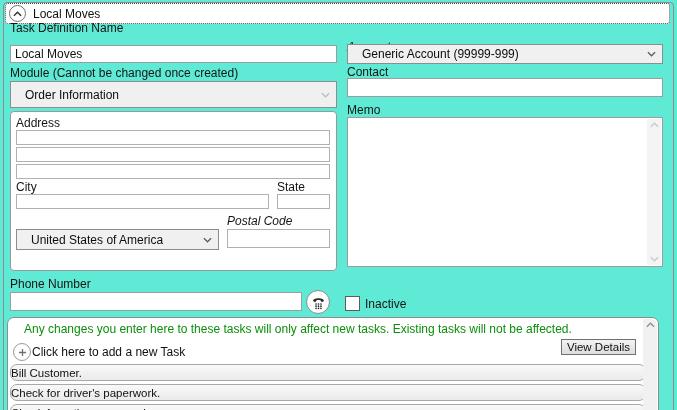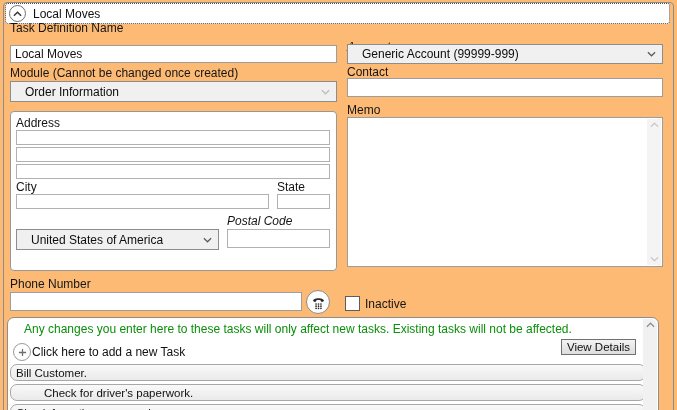--- a/index.html
+++ b/index.html
@@ -1,16 +1,16 @@
 <!DOCTYPE html>
 <html><head>
 <meta charset="utf-8">
 <style>
   html,body{margin:0;padding:0;background:#fff;}
-  #page{position:relative;width:677px;height:410px;overflow:hidden;background:#fdba74;
+  #page{position:relative;width:677px;height:410px;overflow:hidden;background:#5eead4;
         font-family:"Liberation Sans","DejaVu Sans",sans-serif;font-size:12px;color:#1a1a1a;}
   .abs{position:absolute;}
   
   .outer-frame{left:3px;top:2px;width:669px;height:420px;border:1px solid #8c8c8c;border-radius:4px;}
   .expander-header{left:5px;top:3px;width:663px;height:19px;border:1px dotted #4a4a4a;border-radius:3px;
                    display:flex;align-items:center;background:#fff;}
   .exp-circle{width:15px;height:15px;border:1px solid #707070;border-radius:50%;margin-left:3px;
               display:flex;align-items:center;justify-content:center;background:#fff;}
   .exp-title{margin-left:7px;font-size:12px;color:#111;}
   .lbl{white-space:nowrap;color:#151515;}
@@ -38,21 +38,21 @@
                 padding-top:3px;box-sizing:border-box;color:#8f8f8f;}
   .notice{position:absolute;left:16px;top:4px;right:22px;font-size:12px;white-space:nowrap;overflow:hidden;}
   .add-circle{position:absolute;left:5px;top:25px;width:16px;height:16px;border:1px solid #9a9a9a;
               border-radius:50%;display:flex;align-items:center;justify-content:center;color:#6e6e6e;background:#fff;}
   .add-label{position:absolute;left:24px;top:27px;color:#111;}
   .view-details{position:absolute;top:21px;right:22px;height:16px;border:1px solid #707070;
                 background:linear-gradient(#f3f3f3,#dddddd);font-family:inherit;font-size:11.5px;
                 color:#111;padding:0 5px;cursor:pointer;}
   .task-row{position:absolute;left:2px;width:636px;height:17px;border:1px solid #a8a8a8;border-radius:7px;
             background:linear-gradient(#f9f9f9,#eaeaea);display:flex;align-items:center;box-sizing:border-box;}
-  .task-row span{margin-left:5px;font-size:11.5px;color:#111;white-space:nowrap;}
+  .task-row span{font-size:11.5px;color:#111;white-space:nowrap;}
 </style>
 </head>
 <body>
 
 <div id="page">
 
   <div class="abs outer-frame"></div>
 
   <div class="abs expander-header">
     <span class="exp-circle">
@@ -60,21 +60,21 @@
           <polyline points="1,5 5,1 9,5" fill="none" stroke="#333" stroke-width="1.6"></polyline>
         </svg>
     </span>
     <span class="exp-title">Local Moves</span>
   </div>
 
   <div class="abs lbl" style="left:10px;top:21px;">Task Definition Name</div>
   <input class="tb" style="left: 10px; top: 45px; width: 327px; height: 18px;" value="Local Moves">
 
   <div class="abs lbl" style="left:10px;top:66px;">Module (Cannot be changed once created)</div>
-  <div class="combo" style="left:10px;top:81px;width:327px;height:21px;">
+  <div class="combo" style="left:10px;top:81px;width:327px;height:27px;">
     <span class="combo-text">Order Information</span>
     <span class="combo-chevron dim">
       <svg width="9" height="6" viewBox="0 0 10 6">
           <polyline points="1,1 5,5 9,1" fill="none" stroke="currentColor" stroke-width="1.4"></polyline>
         </svg>
     </span>
   </div>
 
   <div class="abs groupbox" style="left:10px;top:111px;width:325px;height:158px;"></div>
   <div class="abs lbl" style="left:16px;top:116px;">Address</div>
@@ -152,21 +152,21 @@
       <svg width="9" height="9" viewBox="0 0 10 10">
           <path d="M5 1 V9 M1 5 H9" stroke="#6e6e6e" stroke-width="1.4"></path>
         </svg>
     </span>
     <div class="add-label">Click here to add a new Task</div>
     <button class="view-details">View Details</button>
 
     <div class="task-row" style="top:46px;">
         <span>Bill Customer.</span>
       </div>
-    <div class="task-row" style="top:66px;padding-left:28px;">
+    <div class="task-row" style="top:66px;">
         <span>Check for driver's paperwork.</span>
       </div>
     <div class="task-row" style="top:86px;">
         <span>Check for rating paperwork.</span>
       </div>
 
     <div class="tasks-scroll">
       <svg width="9" height="6" viewBox="0 0 10 6">
           <polyline points="1,5 5,1 9,5" fill="none" stroke="currentColor" stroke-width="1.4"></polyline>
         </svg>

